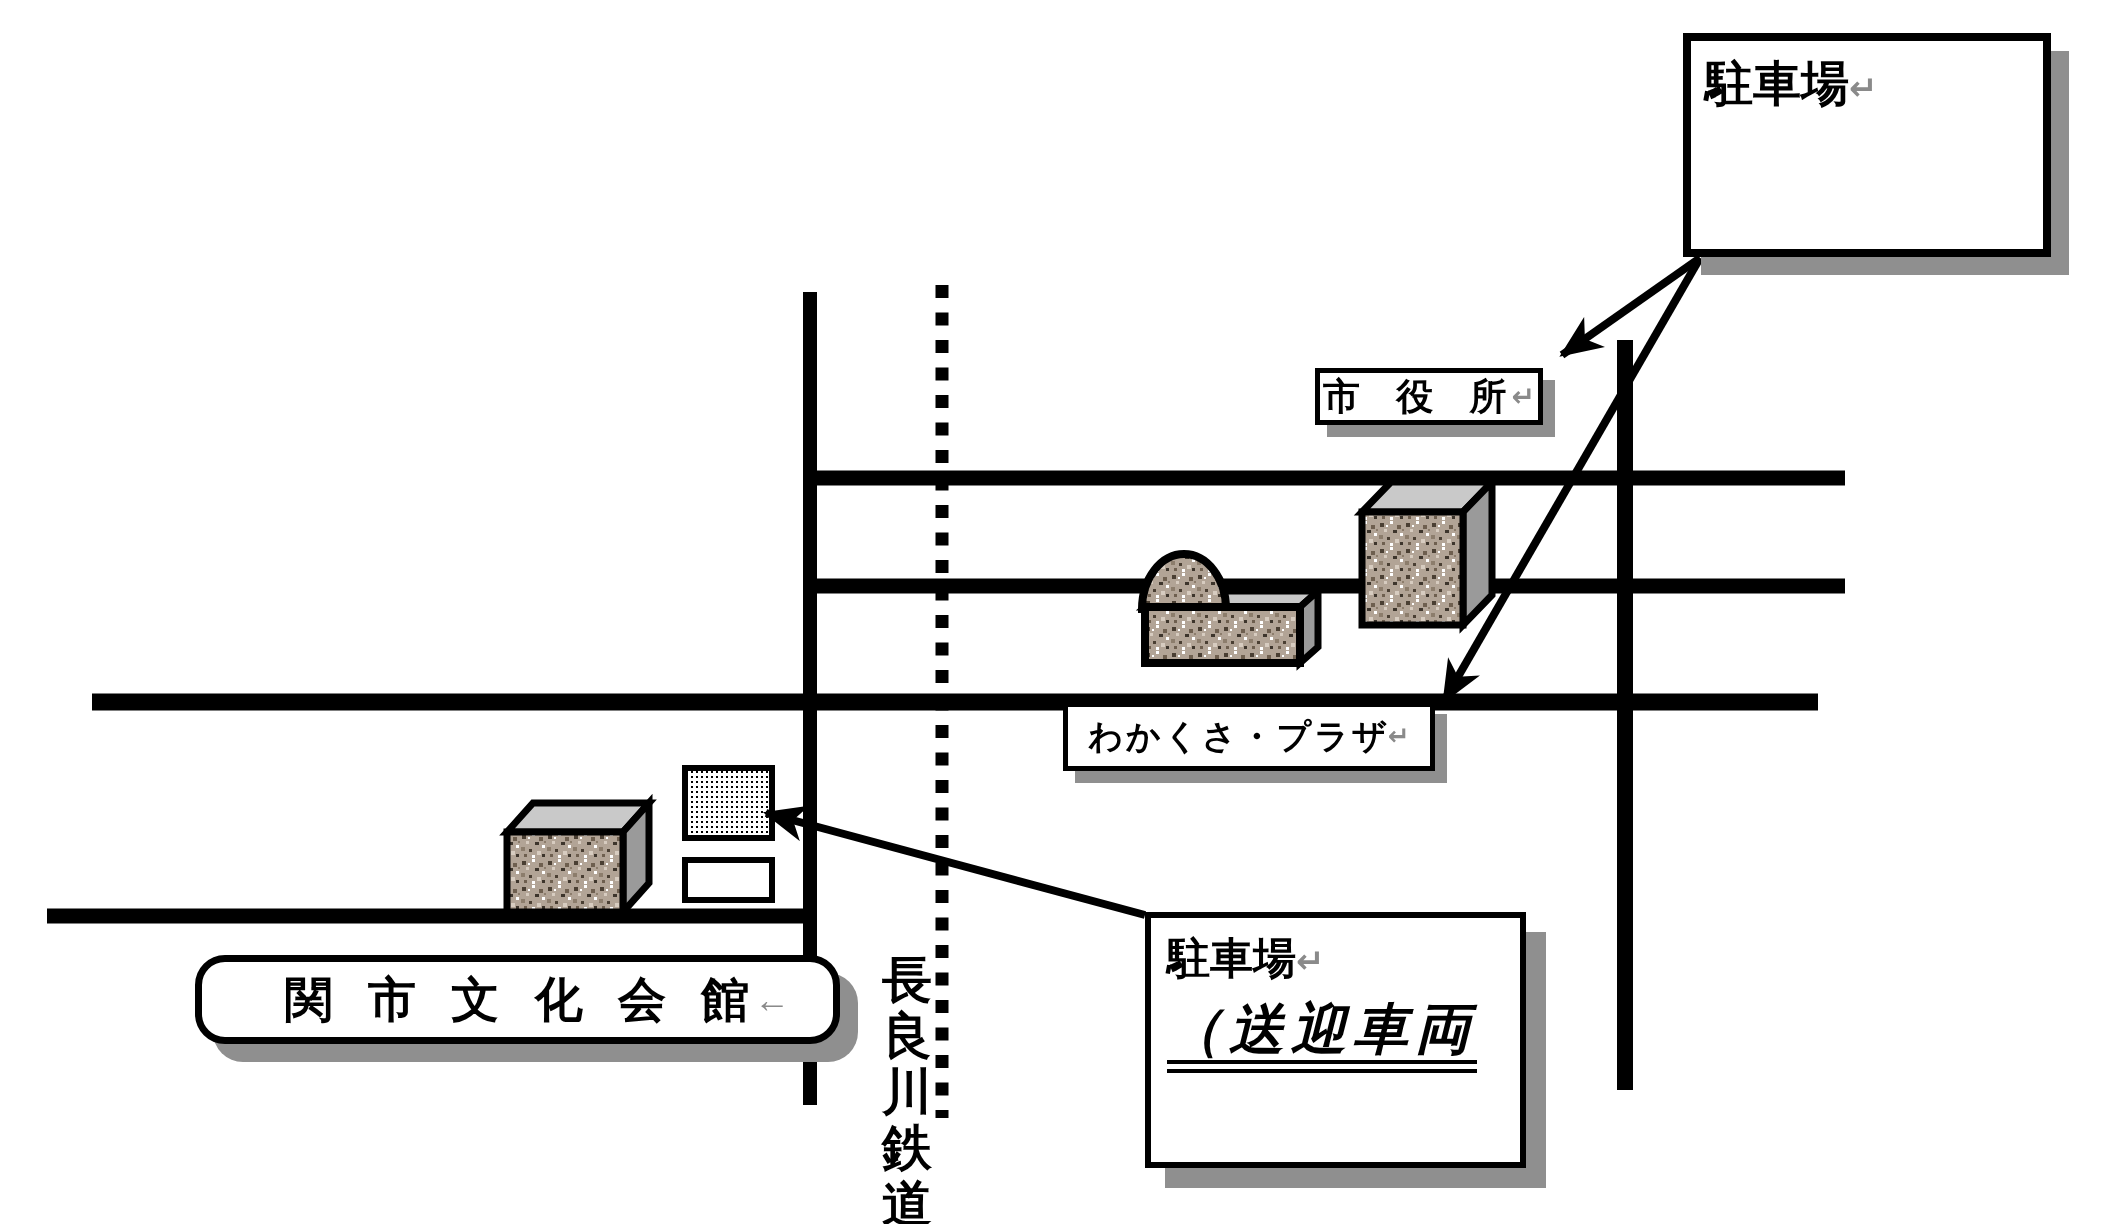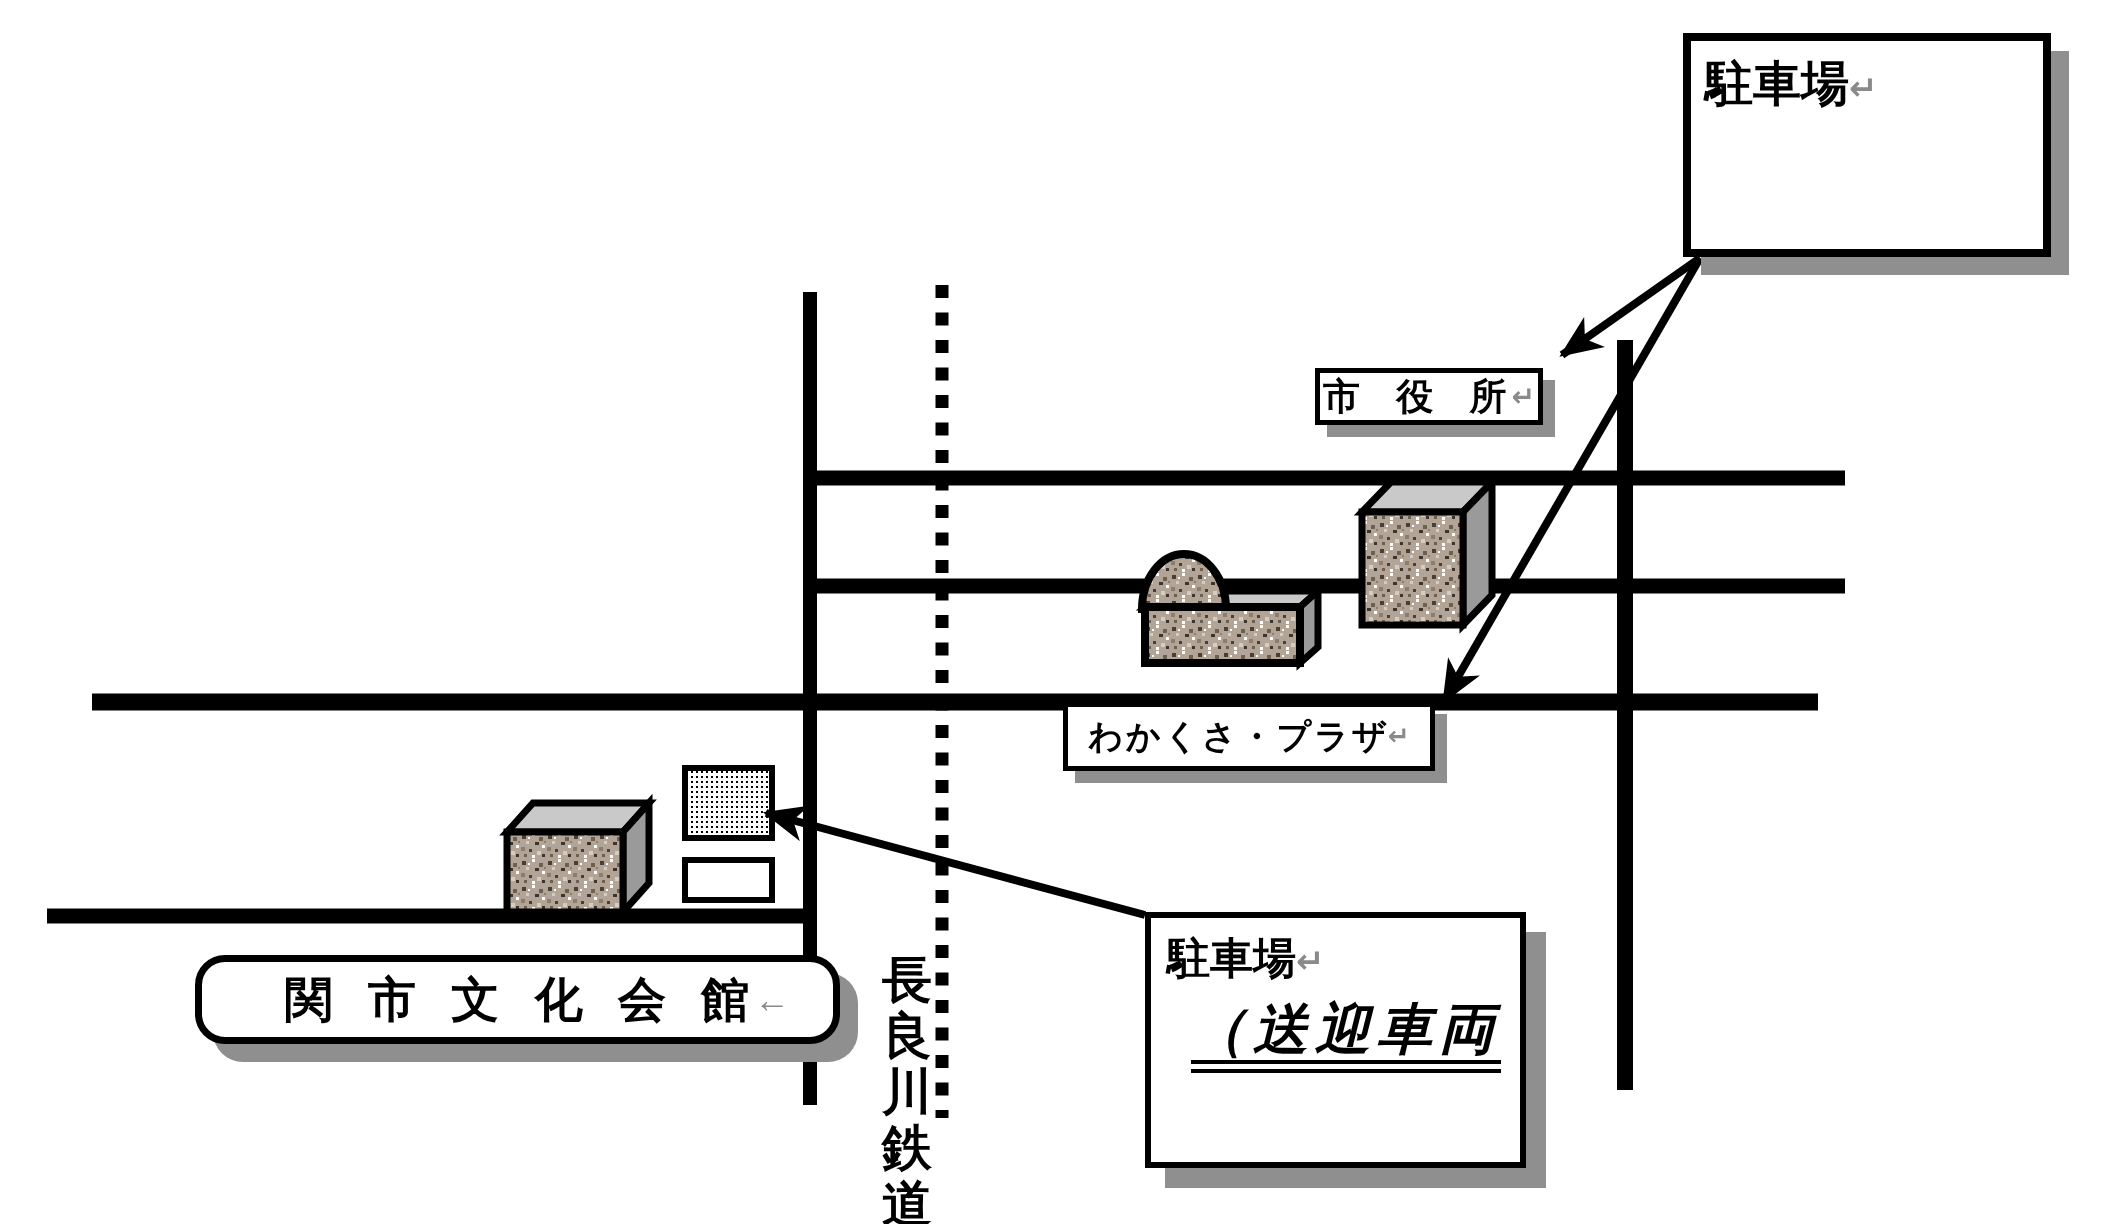--- a/index.html
+++ b/index.html
@@ -65,21 +65,21 @@
 
   #parking-ng-box{
     left:1145px;top:912px;width:381px;height:256px;
     border-width:6px;
     box-shadow:20px 20px 0 #8f8f8f;
     padding:12px 0 0 16px;
     font-size:43px;line-height:56px;
   }
   #parking-ng-box .big{
     font-size:55px;line-height:80px;
-    font-style:italic;letter-spacing:7px;margin-left:24px;
+    font-style:italic;letter-spacing:7px;
   }
   #parking-ng-box .uline{
     border-bottom:13px double #000;
     display:inline-block;line-height:62px;
   }
   #parking-ng-box .mark{font-size:34px;font-style:normal;letter-spacing:0;}
 
   
   #railway-label{
     position:absolute;left:876px;top:952px;width:62px;

